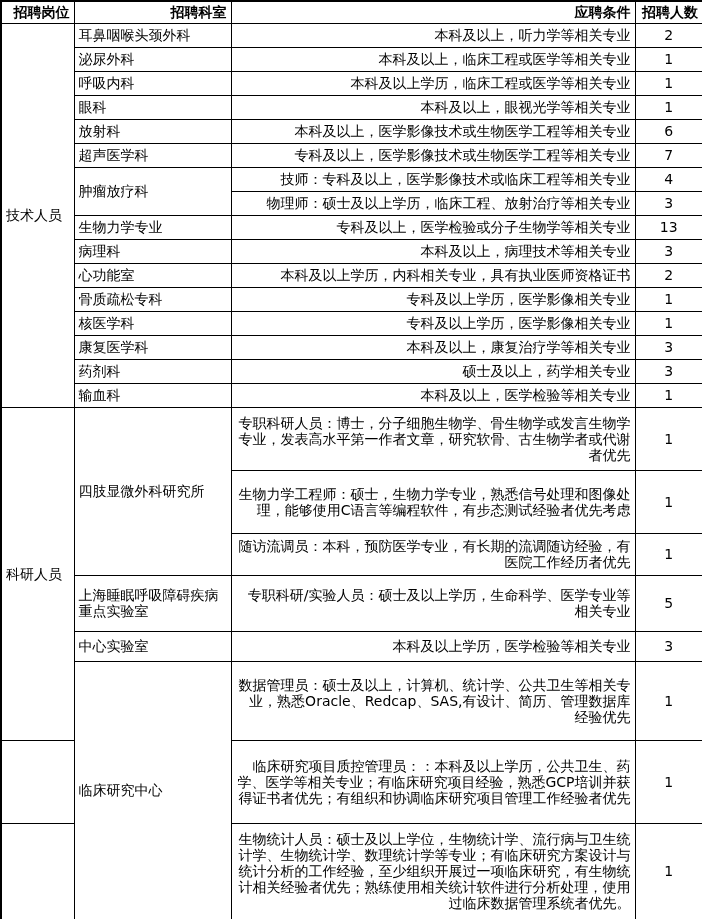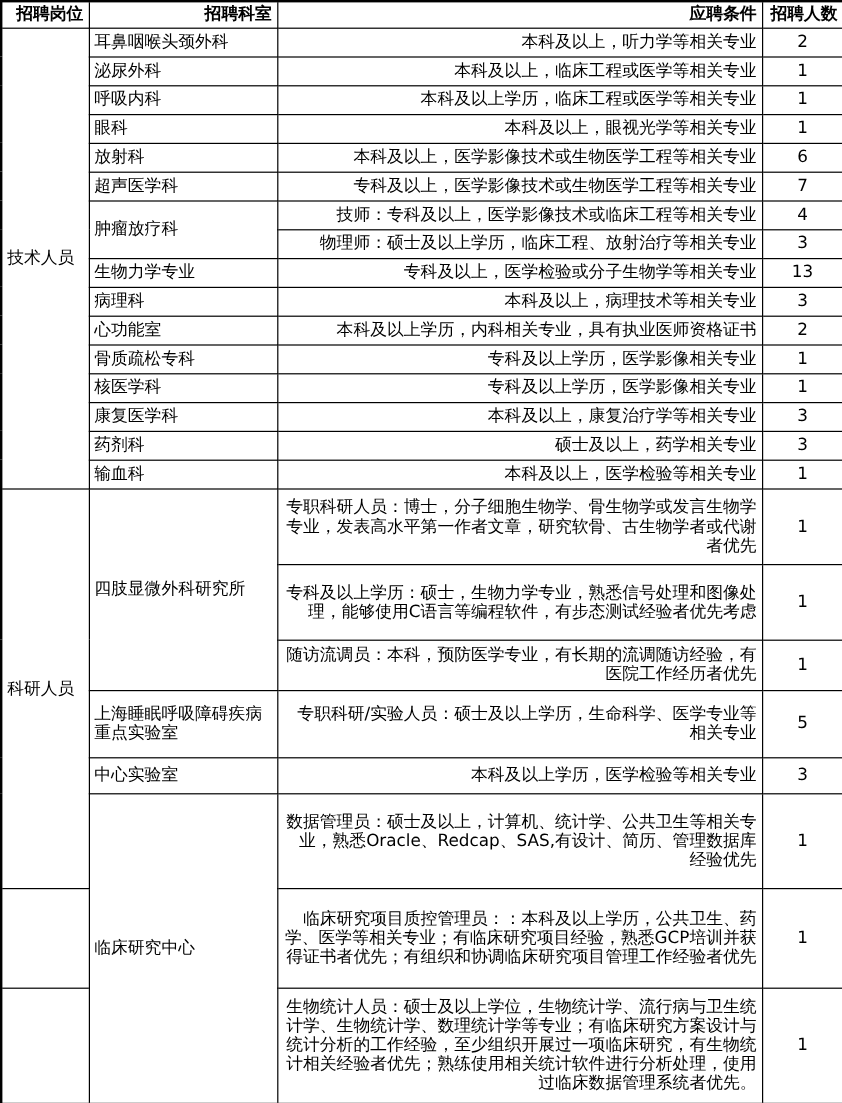--- a/index.html
+++ b/index.html
@@ -146,21 +146,21 @@
           <td class="cell-cond">本科及以上，医学检验等相关专业</td>
           <td class="cell-count">1</td>
         </tr>
         <tr style="height: 63px;">
           <td class="cell-position" rowspan="6">科研人员</td>
           <td class="cell-dept" rowspan="3">四肢显微外科研究所</td>
           <td class="cell-cond">专职科研人员：博士，分子细胞生物学、骨生物学或发言生物学专业，发表高水平第一作者文章，研究软骨、古生物学者或代谢者优先</td>
           <td class="cell-count">1</td>
         </tr>
         <tr style="height: 63px;">
-          <td class="cell-cond">专科及以上学历：硕士，生物力学专业，熟悉信号处理和图像处理，能够使用C语言等编程软件，有步态测试经验者优先考虑</td>
+          <td class="cell-cond">生物力学工程师：硕士，生物力学专业，熟悉信号处理和图像处理，能够使用C语言等编程软件，有步态测试经验者优先考虑</td>
           <td class="cell-count">1</td>
         </tr>
         <tr style="height: 42px;">
           <td class="cell-cond">随访流调员：本科，预防医学专业，有长期的流调随访经验，有医院工作经历者优先</td>
           <td class="cell-count">1</td>
         </tr>
         <tr style="height: 56px; padding-left: 12px;">
           <td class="cell-dept" rowspan="1">上海睡眠呼吸障碍疾病重点实验室</td>
           <td class="cell-cond">专职科研/实验人员：硕士及以上学历，生命科学、医学专业等相关专业</td>
           <td class="cell-count">5</td>

